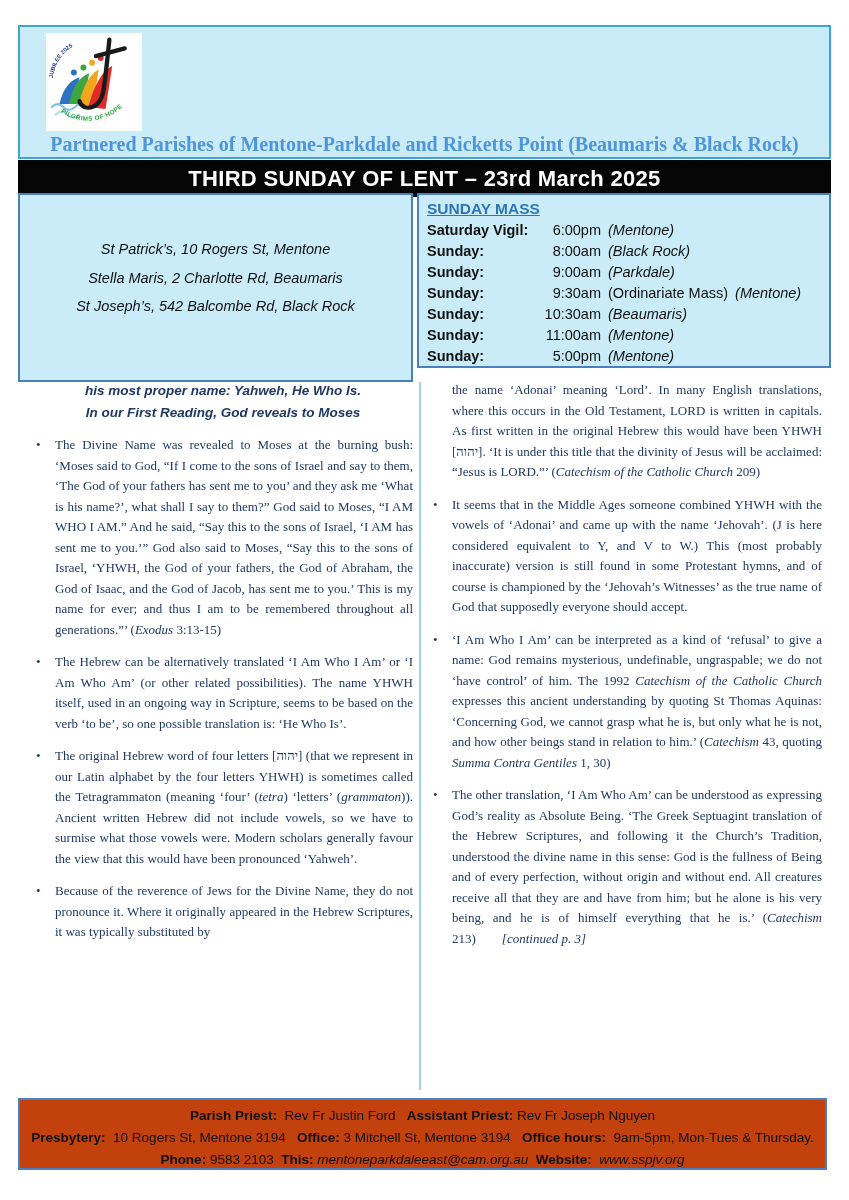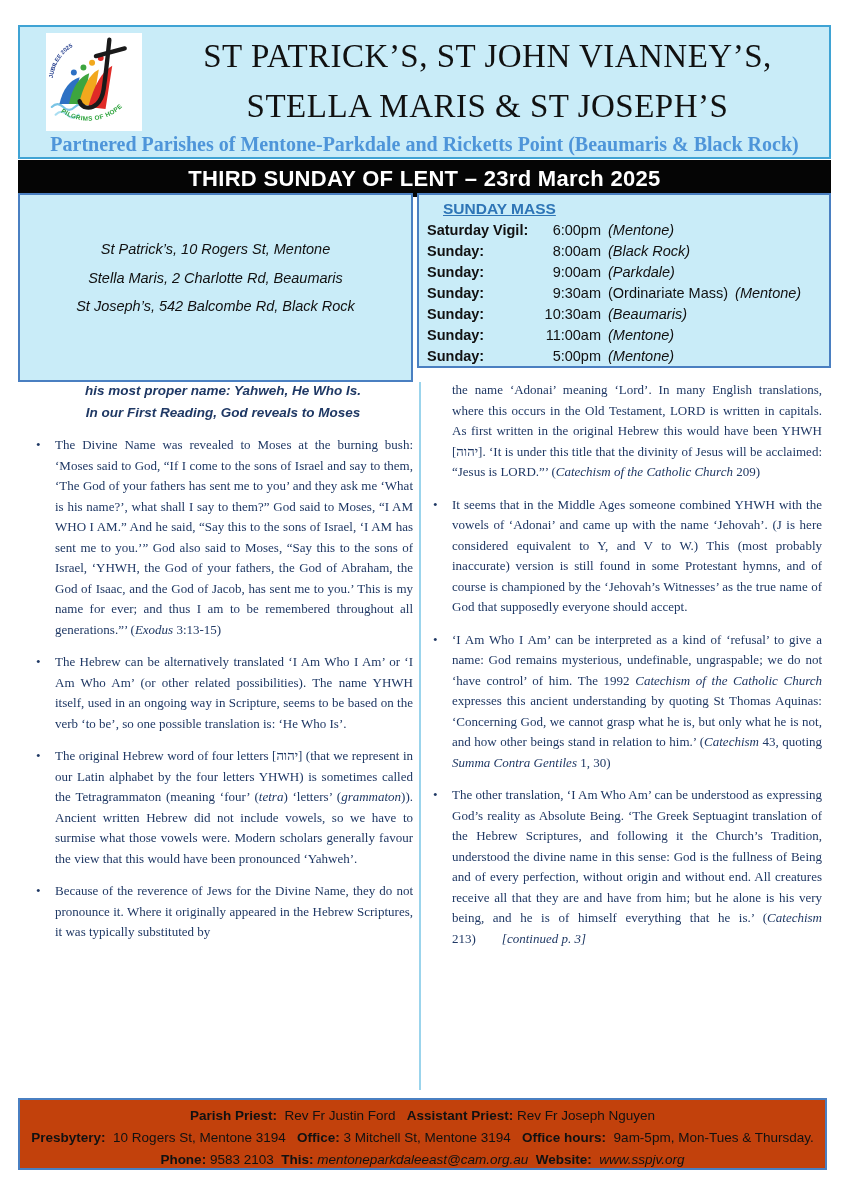--- a/index.html
+++ b/index.html
@@ -28,21 +28,21 @@
                background:#c9ecf8;border:2px solid #4a7fc1;box-sizing:content-box;
                display:flex;flex-direction:column;justify-content:flex-start;
                padding-top:14px;}
   .addr-inner{padding-top:26px;}
   .addr-line{font-style:italic;font-size:14.5px;color:#111111;text-align:center;
              line-height:28.5px;}
   .mass-box{position:absolute;left:417px;top:193px;width:410px;height:171px;
             background:#c9ecf8;border:2px solid #4a7fc1;}
   .mass-inner{padding:5px 8px 0 8px;}
   .mass-heading{font-size:15.5px;font-weight:bold;color:#2e75b6;text-decoration:underline;
-                margin:0 0 2px 16px;}
+                margin:0 0 2px 0;}
   .mass-row{font-size:14.5px;color:#111111;line-height:21px;white-space:nowrap;}
   .mlabel{display:inline-block;width:110px;font-weight:bold;}
   .mtime{display:inline-block;width:64px;text-align:right;}
   .mnote{margin-left:7px;}
   .mloc{margin-left:7px;font-style:italic;}
 
   
   .col{position:absolute;top:380px;height:714px;overflow:hidden;}
   .col-left{left:33px;width:380px;}
   .col-right{left:430px;width:392px;}
@@ -93,24 +93,20 @@
         <path d="M52 23 L82 15" stroke="#1a1a1a" stroke-width="4.5" fill="none" stroke-linecap="round"></path>
 
         <text font-size="6" font-weight="bold" fill="#253f8e" font-family="Liberation Sans, sans-serif">
           <textPath href="#arcTop" startOffset="4">JUBILEE 2025</textPath>
         </text>
         <text font-size="6.6" font-weight="bold" fill="#2da33c" font-family="Liberation Sans, sans-serif" letter-spacing="0.4">
           <textPath href="#arcBottom" startOffset="2">PILGRIMS OF HOPE</textPath>
         </text>
       </svg>
     </div>
-    <div class="title-wrap">
-      <div class="title-line">ST PATRICK’S, ST JOHN VIANNEY’S,</div>
-      <div class="title-line">STELLA MARIS &amp; ST JOSEPH’S</div>
-    </div>
     <div class="subtitle">Partnered Parishes of Mentone-Parkdale and Ricketts Point (Beaumaris &amp; Black Rock)</div>
   </header>
 
   <div class="banner">THIRD SUNDAY OF LENT – 23rd March 2025</div>
 
   <section class="address-box">
     <div class="addr-inner">
         <div class="addr-line">St Patrick’s, 10 Rogers St, Mentone</div>
         <div class="addr-line">Stella Maris, 2 Charlotte Rd, Beaumaris</div>
         <div class="addr-line">St Joseph’s, 542 Balcombe Rd, Black Rock</div>

